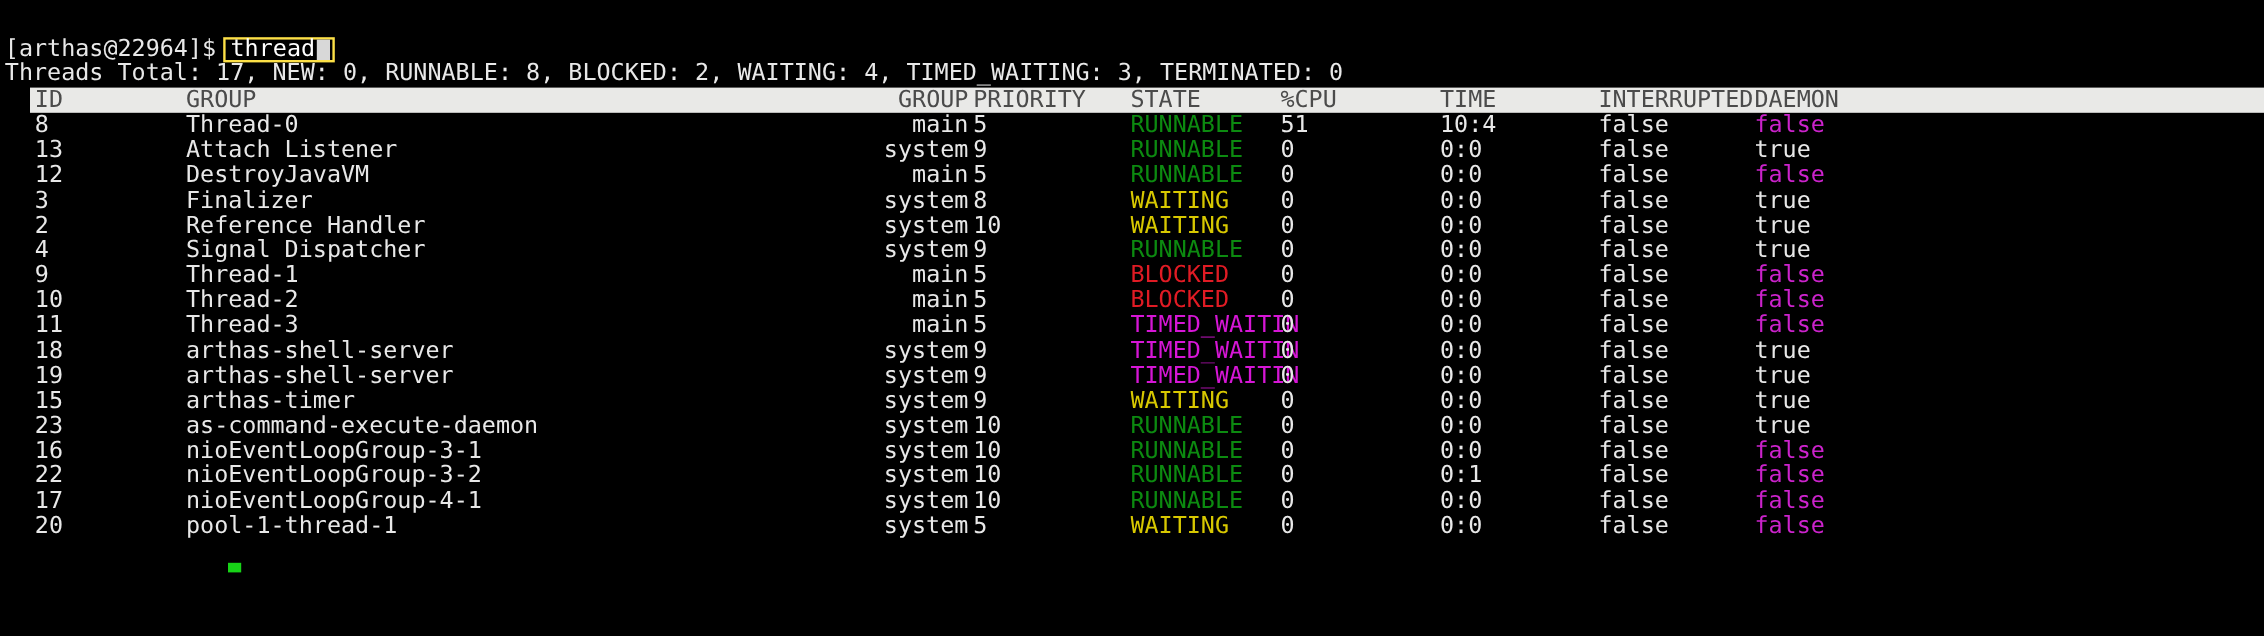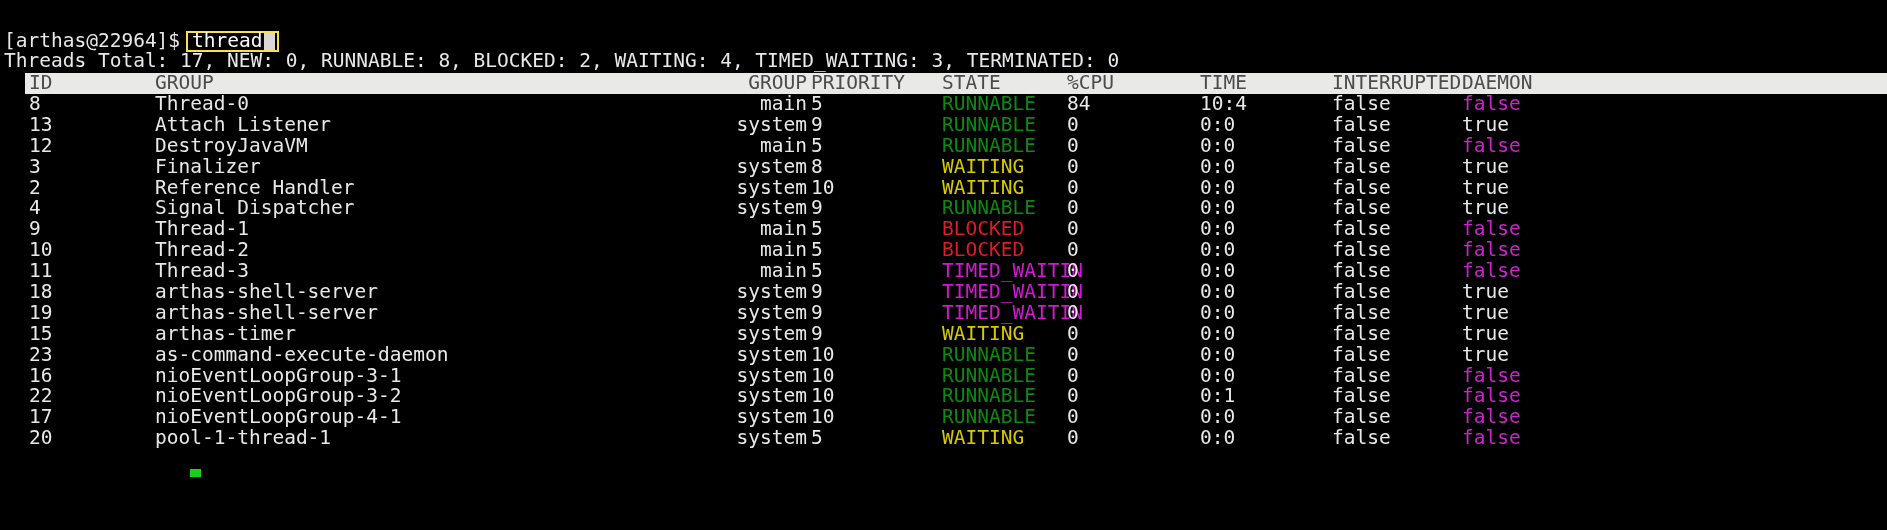--- a/index.html
+++ b/index.html
@@ -157,21 +157,21 @@
       <span class="cell c-name">GROUP</span>
       <span class="cell c-group">GROUP</span>
       <span class="cell c-priority">PRIORITY</span>
       <span class="cell c-state">STATE</span>
       <span class="cell c-cpu">%CPU</span>
       <span class="cell c-time">TIME</span>
       <span class="cell c-interrupt">INTERRUPTED</span>
       <span class="cell c-daemon">DAEMON</span>
     </div>
     <div id="rows-container">
-        <div class="row"><span class="cell c-id">8</span><span class="cell c-name">Thread-0</span><span class="cell c-group">main</span><span class="cell c-priority">5</span><span class="cell c-state st-RUNNABLE">RUNNABLE</span><span class="cell c-cpu">84</span><span class="cell c-time">10:4</span><span class="cell c-interrupt">false</span><span class="cell c-daemon dm-false">false</span></div>
+        <div class="row"><span class="cell c-id">8</span><span class="cell c-name">Thread-0</span><span class="cell c-group">main</span><span class="cell c-priority">5</span><span class="cell c-state st-RUNNABLE">RUNNABLE</span><span class="cell c-cpu">51</span><span class="cell c-time">10:4</span><span class="cell c-interrupt">false</span><span class="cell c-daemon dm-false">false</span></div>
         <div class="row"><span class="cell c-id">13</span><span class="cell c-name">Attach Listener</span><span class="cell c-group">system</span><span class="cell c-priority">9</span><span class="cell c-state st-RUNNABLE">RUNNABLE</span><span class="cell c-cpu">0</span><span class="cell c-time">0:0</span><span class="cell c-interrupt">false</span><span class="cell c-daemon dm-true">true</span></div>
         <div class="row"><span class="cell c-id">12</span><span class="cell c-name">DestroyJavaVM</span><span class="cell c-group">main</span><span class="cell c-priority">5</span><span class="cell c-state st-RUNNABLE">RUNNABLE</span><span class="cell c-cpu">0</span><span class="cell c-time">0:0</span><span class="cell c-interrupt">false</span><span class="cell c-daemon dm-false">false</span></div>
         <div class="row"><span class="cell c-id">3</span><span class="cell c-name">Finalizer</span><span class="cell c-group">system</span><span class="cell c-priority">8</span><span class="cell c-state st-WAITING">WAITING</span><span class="cell c-cpu">0</span><span class="cell c-time">0:0</span><span class="cell c-interrupt">false</span><span class="cell c-daemon dm-true">true</span></div>
         <div class="row"><span class="cell c-id">2</span><span class="cell c-name">Reference Handler</span><span class="cell c-group">system</span><span class="cell c-priority">10</span><span class="cell c-state st-WAITING">WAITING</span><span class="cell c-cpu">0</span><span class="cell c-time">0:0</span><span class="cell c-interrupt">false</span><span class="cell c-daemon dm-true">true</span></div>
         <div class="row"><span class="cell c-id">4</span><span class="cell c-name">Signal Dispatcher</span><span class="cell c-group">system</span><span class="cell c-priority">9</span><span class="cell c-state st-RUNNABLE">RUNNABLE</span><span class="cell c-cpu">0</span><span class="cell c-time">0:0</span><span class="cell c-interrupt">false</span><span class="cell c-daemon dm-true">true</span></div>
         <div class="row"><span class="cell c-id">9</span><span class="cell c-name">Thread-1</span><span class="cell c-group">main</span><span class="cell c-priority">5</span><span class="cell c-state st-BLOCKED">BLOCKED</span><span class="cell c-cpu">0</span><span class="cell c-time">0:0</span><span class="cell c-interrupt">false</span><span class="cell c-daemon dm-false">false</span></div>
         <div class="row"><span class="cell c-id">10</span><span class="cell c-name">Thread-2</span><span class="cell c-group">main</span><span class="cell c-priority">5</span><span class="cell c-state st-BLOCKED">BLOCKED</span><span class="cell c-cpu">0</span><span class="cell c-time">0:0</span><span class="cell c-interrupt">false</span><span class="cell c-daemon dm-false">false</span></div>
         <div class="row"><span class="cell c-id">11</span><span class="cell c-name">Thread-3</span><span class="cell c-group">main</span><span class="cell c-priority">5</span><span class="cell c-state st-TIMED_WAITING">TIMED_WAITIN</span><span class="cell c-cpu">0</span><span class="cell c-time">0:0</span><span class="cell c-interrupt">false</span><span class="cell c-daemon dm-false">false</span></div>
         <div class="row"><span class="cell c-id">18</span><span class="cell c-name">arthas-shell-server</span><span class="cell c-group">system</span><span class="cell c-priority">9</span><span class="cell c-state st-TIMED_WAITING">TIMED_WAITIN</span><span class="cell c-cpu">0</span><span class="cell c-time">0:0</span><span class="cell c-interrupt">false</span><span class="cell c-daemon dm-true">true</span></div>
         <div class="row"><span class="cell c-id">19</span><span class="cell c-name">arthas-shell-server</span><span class="cell c-group">system</span><span class="cell c-priority">9</span><span class="cell c-state st-TIMED_WAITING">TIMED_WAITIN</span><span class="cell c-cpu">0</span><span class="cell c-time">0:0</span><span class="cell c-interrupt">false</span><span class="cell c-daemon dm-true">true</span></div>

